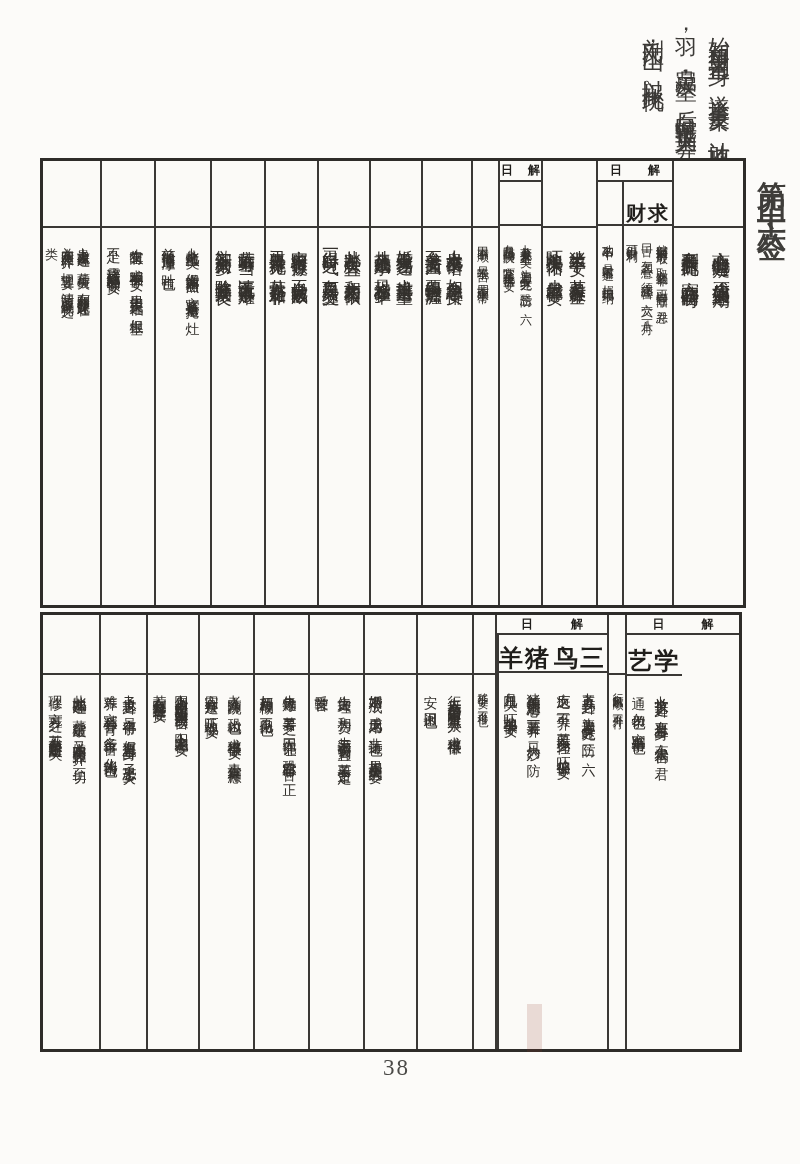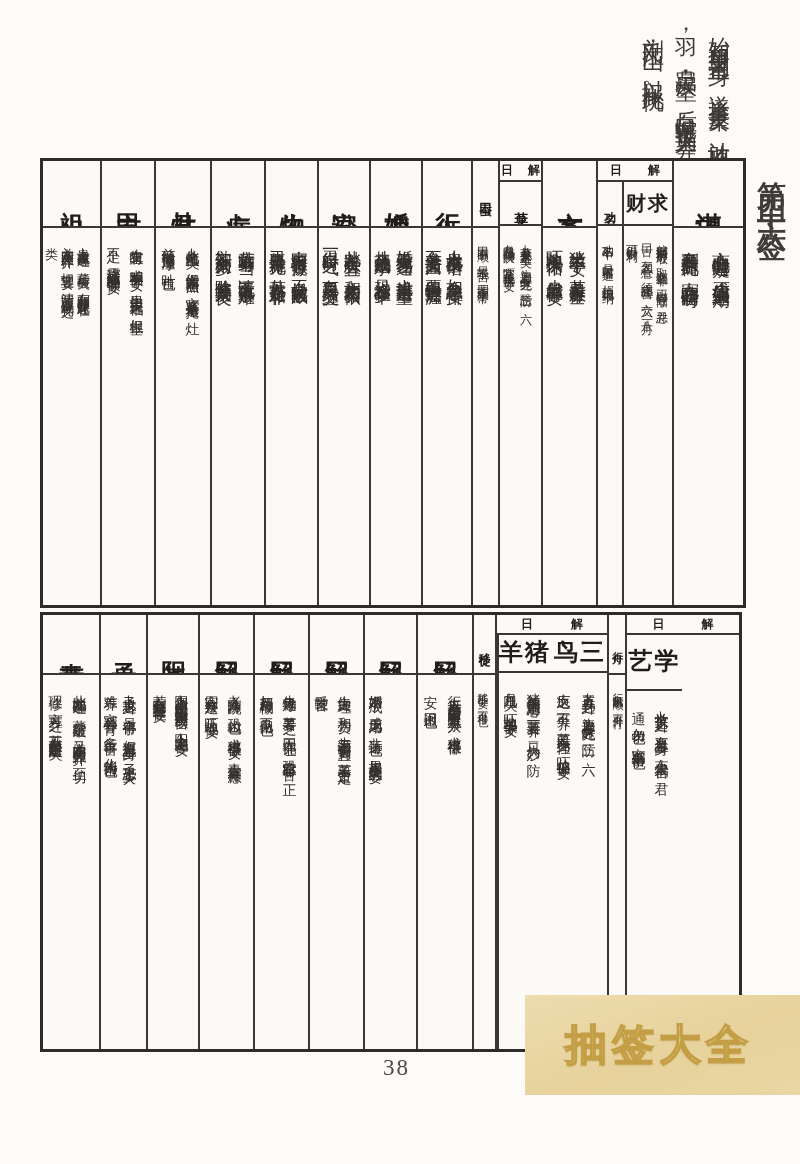--- a/index.html
+++ b/index.html
@@ -13,21 +13,21 @@
   .side-title{position:absolute;top:158px;right:8px;height:240px;
               writing-mode:vertical-rl;text-orientation:upright;
               font-size:29px;letter-spacing:13px;color:#3f3d3a;font-weight:bold;}
   
   .table{position:absolute;display:flex;align-items:stretch;background:#fbfaf7;
          border:3px solid #2e2c29;box-sizing:border-box;}
   #top-table{left:40px;top:158px;width:706px;height:450px;}
   #bottom-table{left:40px;top:612px;width:702px;height:440px;}
   .col{display:flex;flex-direction:column;box-sizing:border-box;min-width:0;}
   .bl{border-left:2px solid #3a3835;}
-  .hdr{display:flex;align-items:center;justify-content:center;
+  .hdr{display:flex;align-items:flex-end;justify-content:center;
        border-bottom:2px solid #3a3835;box-sizing:border-box;overflow:hidden;}
   .hdr span{font-weight:bold;line-height:1.05;color:#201e1b;}
   .hdr .hv{writing-mode:vertical-rl;text-orientation:upright;letter-spacing:2px;}
   .strip{display:flex;align-items:center;justify-content:center;
          border-bottom:2px solid #3a3835;box-sizing:border-box;overflow:hidden;}
   .strip span{font-weight:bold;font-size:12px;color:#201e1b;white-space:nowrap;}
   .subrow{display:flex;flex:1;min-height:0;}
   .subrow .col{flex:1;}
   .body{flex:1;min-height:0;overflow:hidden;padding-top:9px;box-sizing:border-box;}
   .vt{writing-mode:vertical-rl;text-orientation:upright;height:100%;
@@ -353,31 +353,28 @@
             <div>行舟防风不顺　不可开行</div>
           </div>
         </div>
       </div>
       <div class="col bl" style="flex: 1 0 109px;">
         <div class="strip" style="height: 20px;">
           <span style="letter-spacing: 37px; margin-right: -37px;">日解</span>
         </div>
         <div class="subrow">
           <div class="col" style="flex: 0 0 55px;">
-            <div class="hdr" style="height: 56px;">
+            <div class="hdr" style="height: 41px;">
               <span class="hh" style="font-size: 24px; letter-spacing: 2px;">艺学</span>
             </div>
             <div class="body">
               <div class="vt" style="font-size: 14px; line-height: 23px;">
                 <div>卜学技艺之卦　有恶星占身　有小人祸害　君</div>
                 <div>通　勿学也　宜购书自学也</div>
               </div>
             </div>
           </div>
         </div>
       </div>
     </div>
   <div class="seal"></div>
-  <div class="watermark">
-    <span class="watermark-text" style="color: rgb(247, 237, 203); -webkit-text-stroke: 1.5px rgb(196, 158, 69);">抽签大全</span>
-  </div>
   <div class="page-number">38</div>
 </div>
 
 </body></html>

